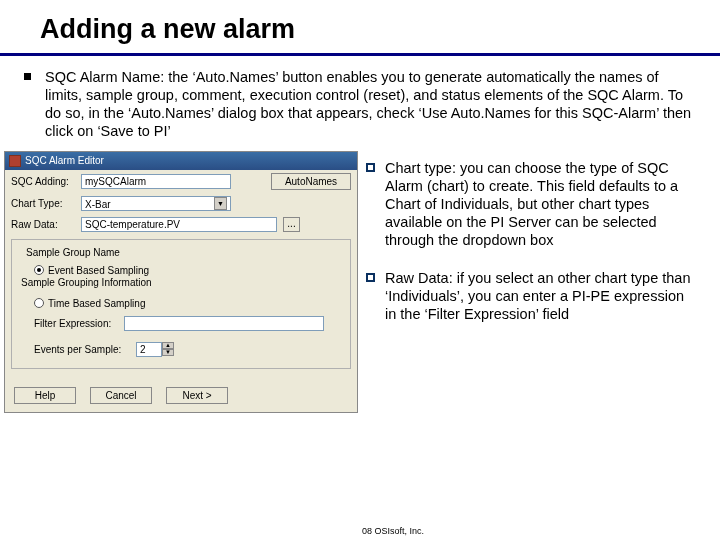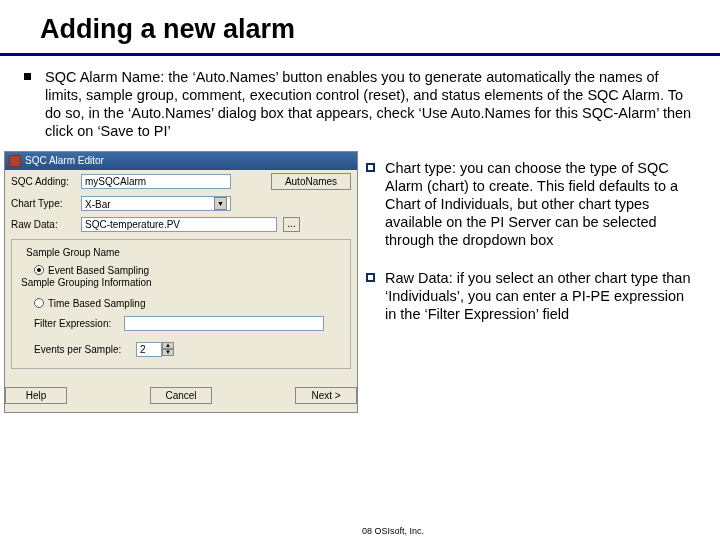--- a/index.html
+++ b/index.html
@@ -152,22 +152,22 @@
   .spin-btns div{ width:12px;height:7px;border:1px solid #888;background:#d4d0c8;font-size:6px;line-height:5px;text-align:center;}
   .dotsbtn {
     width: 17px; height: 15px;
     border: 1px solid #888;
     background: #ece9d8;
     font-size: 10px;
     text-align: center;
     line-height: 12px;
   }
   .btnrow {
-    display:flex; justify-content:space-between; gap:14px;
-    padding: 14px 0 8px 0;
+    display:flex; justify-content:flex-start; gap:14px;
+    padding: 14px 0 8px 9px;
   }
   .footer-copy {
     position: absolute;
     left: 362px;
     bottom: 4px;
     font-size: 9px;
     color: #000;
     font-family: Verdana, Arial, sans-serif;
   }
 </style>

